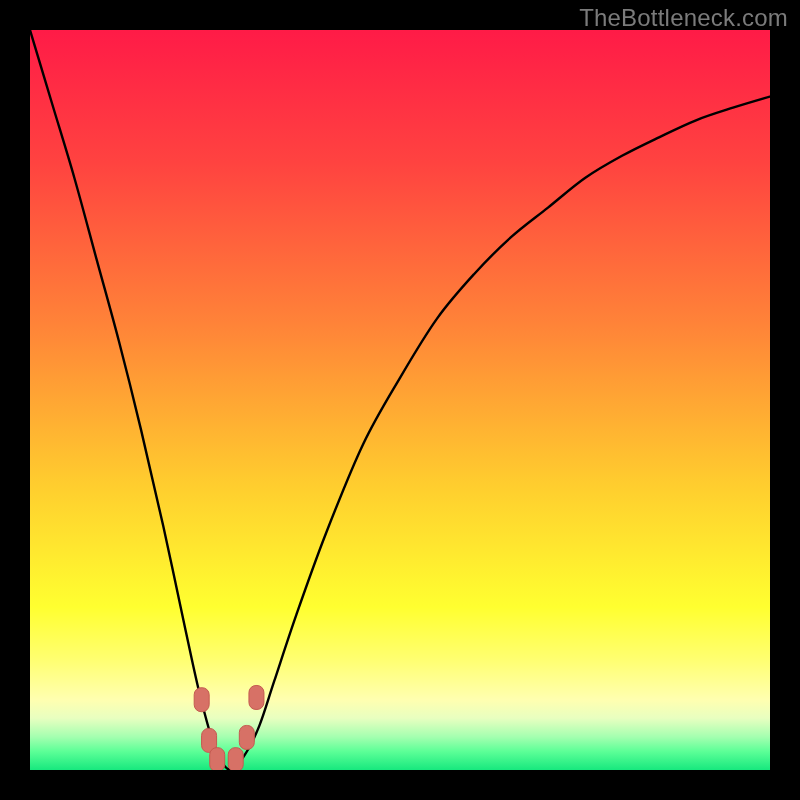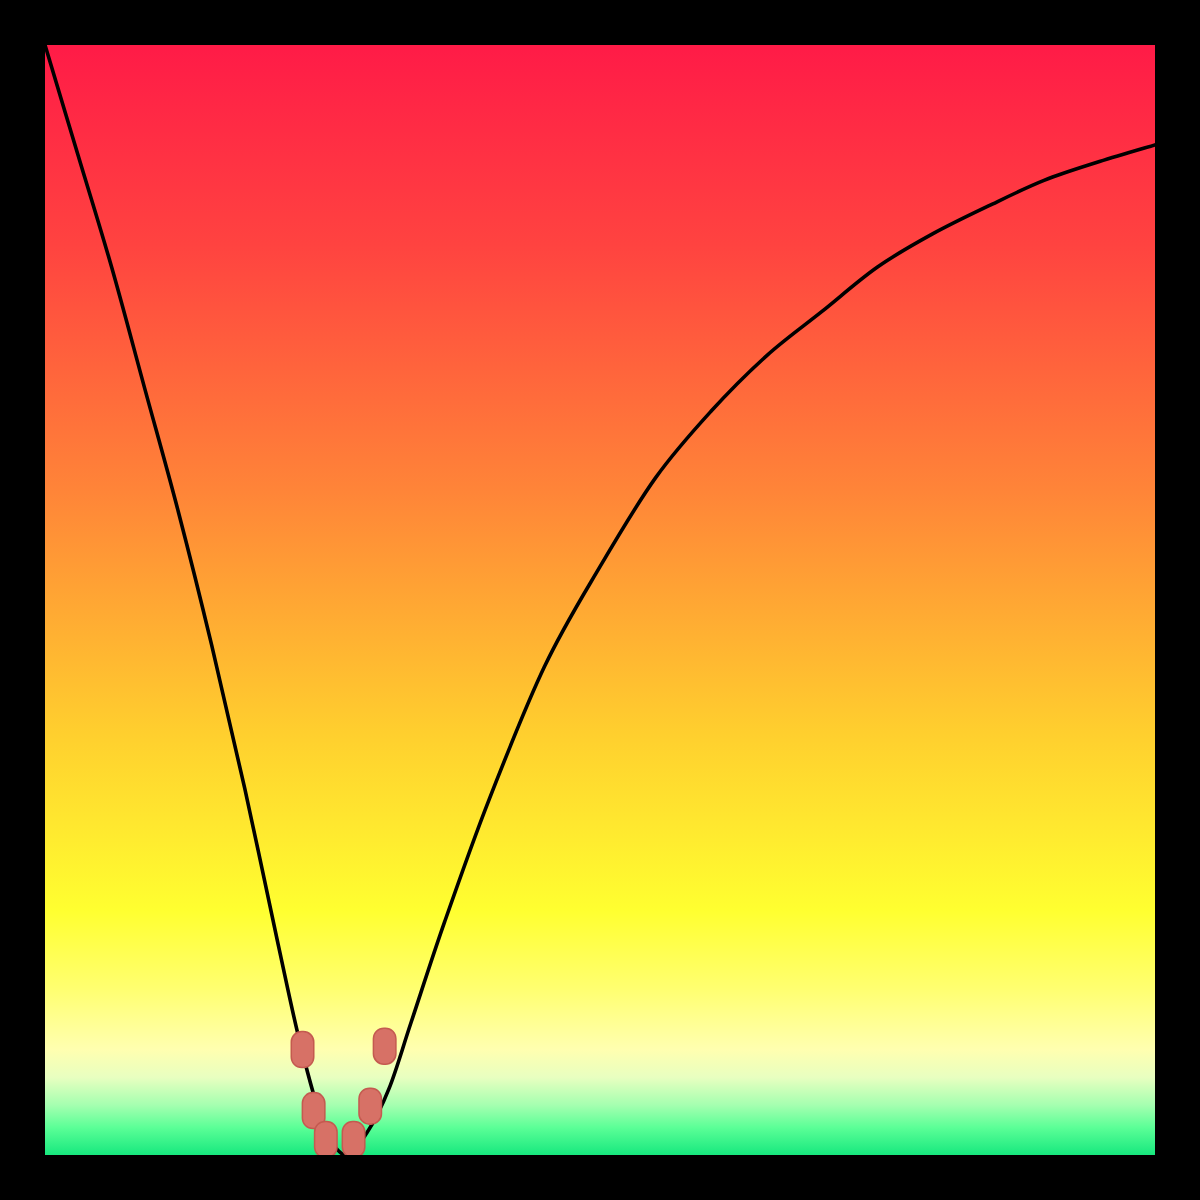--- a/index.html
+++ b/index.html
@@ -47,20 +47,21 @@
     font-weight: 400;
     font-family: Arial, Helvetica, sans-serif;
     letter-spacing: 0.2px;
   }
 </style>
 </head>
 <body>
 
 <div class="frame">
 
+  <div class="watermark">TheBottleneck.com</div>
 
   <div class="plot-area">
 
     <svg class="gradient" viewBox="0 0 740 740" preserveAspectRatio="none">
       <defs>
         <linearGradient id="bg-grad" x1="0" y1="0" x2="0" y2="1">
             <stop offset="0%" stop-color="#ff1b47"></stop>
             <stop offset="18%" stop-color="#ff4340"></stop>
             <stop offset="40%" stop-color="#ff8438"></stop>
             <stop offset="62%" stop-color="#ffcf2e"></stop>

